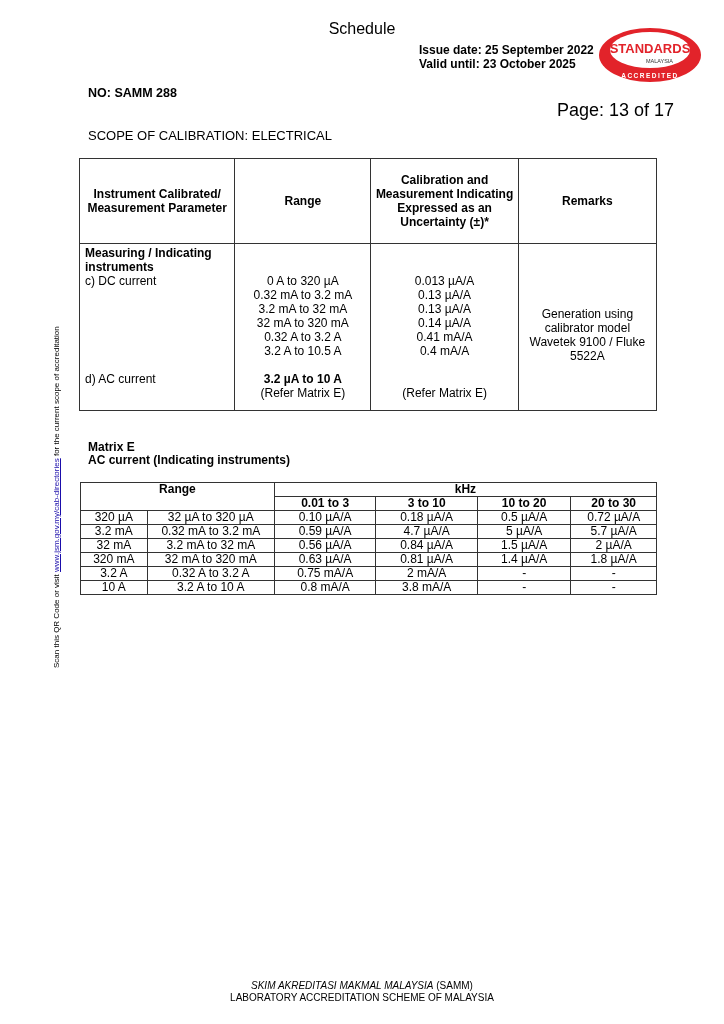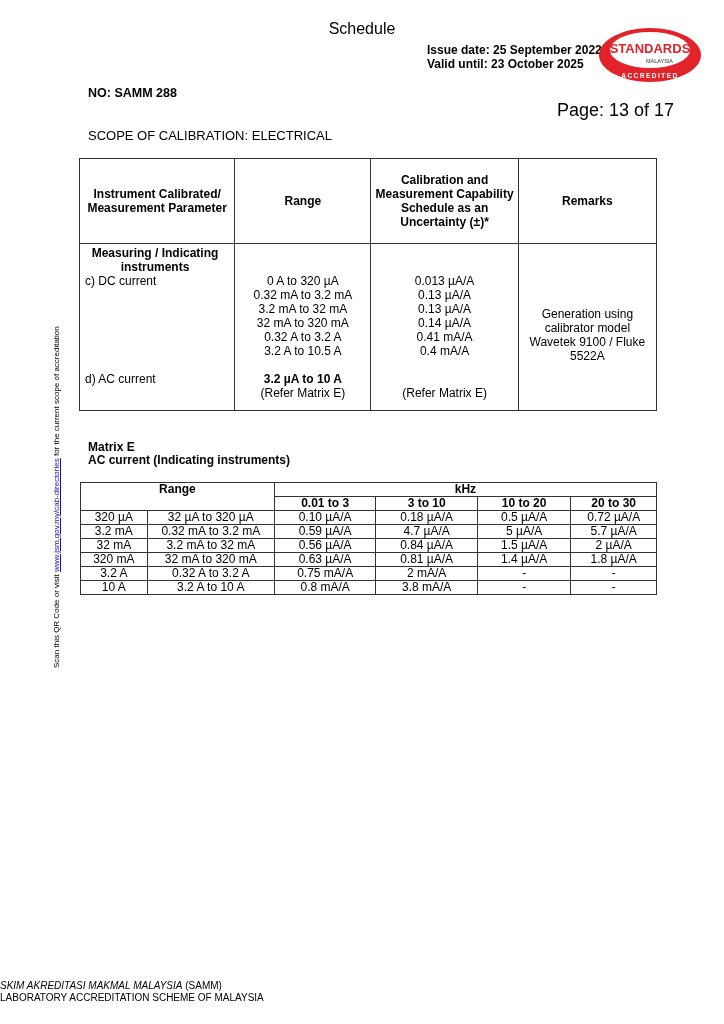--- a/index.html
+++ b/index.html
@@ -2,35 +2,35 @@
 <html><head>
   <meta charset="utf-8">
   <style>
     html, body { margin: 0; padding: 0; background: #ffffff; }
     body {
       width: 724px; height: 1024px; position: relative; overflow: hidden;
       font-family: "Liberation Sans", sans-serif; color: #000;
     }
     .abs { position: absolute; }
     #schedule-title { left: 0; width: 724px; top: 20px; text-align: center; font-size: 16px; }
-    #issue-block { left: 419px; top: 43px; font-size: 12px; font-weight: bold; line-height: 14px; margin-left: 8px; }
+    #issue-block { left: 419px; top: 43px; font-size: 12px; font-weight: bold; line-height: 14px; }
     #logo { left: 597px; top: 26px; width: 106px; height: 58px; }
     #doc-no { left: 88px; top: 86px; font-size: 12.5px; font-weight: bold; }
     #page-no { left: 557px; top: 100px; font-size: 18px; }
     #scope-title { left: 88px; top: 128px; font-size: 13px; }
 
     
     #scope-table {
       left: 79px; top: 158px; width: 578px; border-collapse: collapse;
       font-size: 12px; line-height: 14px;
     }
     #scope-table th, #scope-table td { border: 1px solid #333; vertical-align: top; padding: 0; }
     #scope-table th { height: 84px; font-weight: bold; text-align: center; vertical-align: middle; }
     #scope-table td.body { height: 166px; }
-    .c1 { width: 155px; text-align: center; } .c2 { width: 136px; } .c3 { width: 147px; } .c4 { width: 138px; margin-top: 16px; }
+    .c1 { width: 155px; } .c2 { width: 136px; } .c3 { width: 147px; } .c4 { width: 138px; margin-top: 16px; }
     .cell-inner { position: relative; height: 166px; }
     .left-text { position: absolute; left: 5px; }
     .center-lines { position: absolute; left: 0; right: 0; text-align: center; }
 
     #matrix-title { left: 88px; top: 441px; font-size: 12px; font-weight: bold; line-height: 13px; }
 
     
     #matrix-table {
       left: 80px; top: 482px; width: 577px; border-collapse: collapse;
       font-size: 12px; line-height: 13px; text-align: center;
@@ -39,21 +39,21 @@
     #matrix-table th { font-weight: bold; }
     .m1 { width: 66px; } .m2 { width: 127px; } .m3 { width: 101px; } .m4 { width: 101px; margin-top: 40px; } .m5 { width: 93px; margin-left: 20px; } .m6 { width: 85px; }
     .range-head { vertical-align: top; }
 
     #side-note {
       left: 52px; top: 668px; width: 370px; font-size: 8px; white-space: nowrap;
       transform-origin: 0 0; transform: rotate(-90deg);
     }
     #side-note a { color: #1a0dab; text-decoration: underline; }
 
-    #footer { left: 0; width: 724px; top: 980px; font-size: 10px; line-height: 12px; }
+    #footer { left: 0; width: 724px; top: 980px; text-align: center; font-size: 10px; line-height: 12px; }
     #footer i { font-style: italic; }
   </style>
 </head>
 <body>
 
 <div class="abs" id="schedule-title">Schedule</div>
 
 <div class="abs" id="issue-block">
   <div>Issue date: 25 September 2022</div>
   <div>Valid until: 23 October 2025</div>
@@ -72,21 +72,21 @@
 <div class="abs" id="scope-title">
   <span>SCOPE OF CALIBRATION:</span>
   <span>ELECTRICAL</span>
 </div>
 
 <table class="abs" id="scope-table">
   <tbody>
       <tr>
     <th class="c1">Instrument Calibrated/ Measurement Parameter</th>
     <th class="c2">Range</th>
-    <th class="c3">Calibration and Measurement Capability Schedule as an Uncertainty (±)*</th>
+    <th class="c3">Calibration and Measurement Indicating Expressed as an Uncertainty (±)*</th>
     <th class="c4">Remarks</th>
   </tr>
   <tr>
     <td class="body c1">
       <div class="cell-inner">
         <div class="left-text" style="top:2px; font-weight:bold; width:140px;">Measuring / Indicating instruments</div>
         <div class="left-text" style="top:30px;">c) DC current</div>
         <div class="left-text" style="top:128px;">d) AC current</div>
       </div>
     </td>

